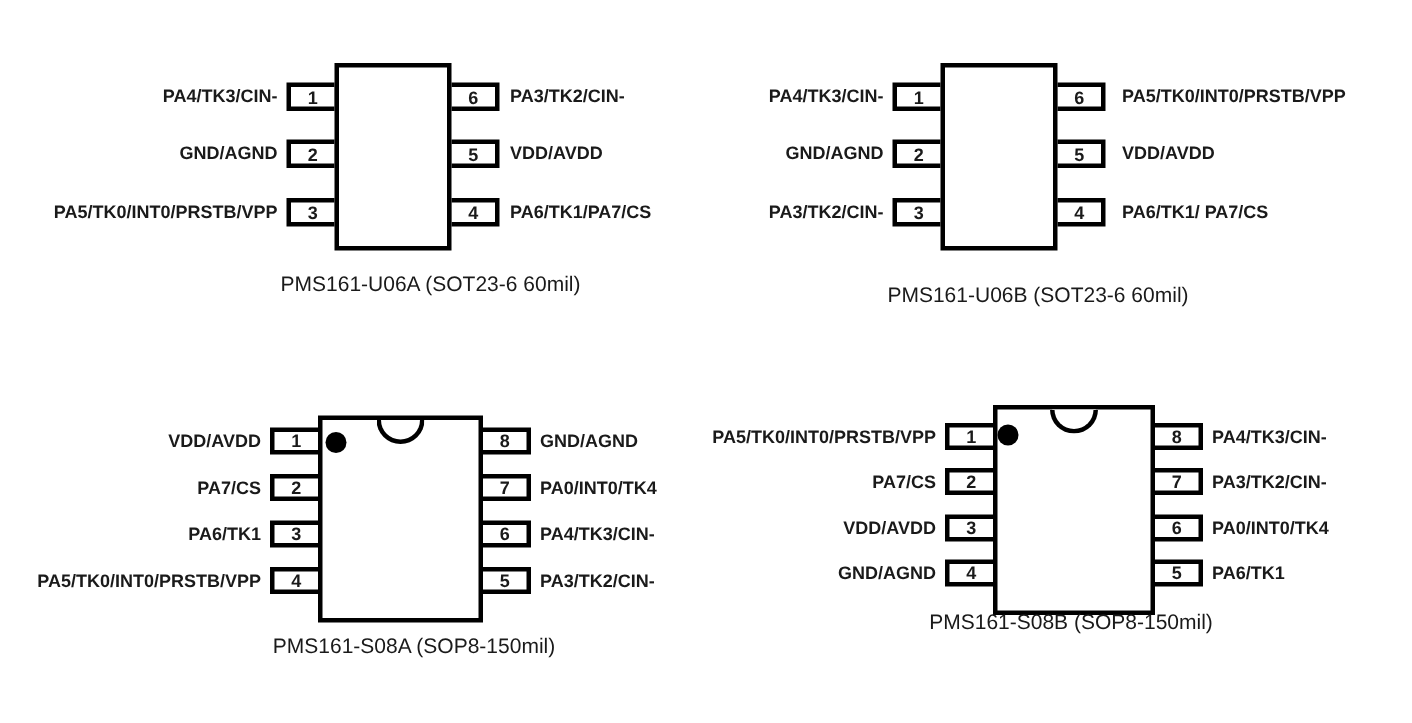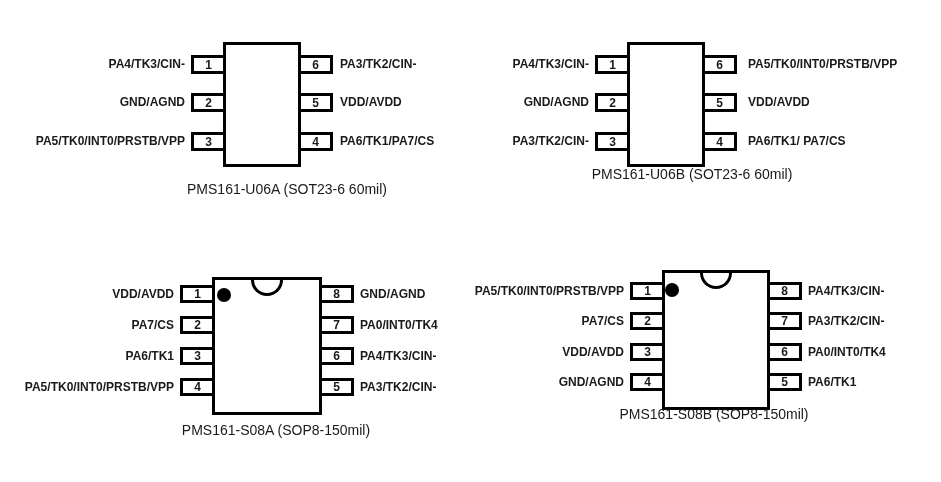--- a/index.html
+++ b/index.html
@@ -104,21 +104,21 @@
 
     <div class="body-rect" style="left:627px;top:42px;width:78px;height:125px"></div>
 
     <div class="lbl lbl-l" style="right:352px;top:55px;line-height:19px">PA4/TK3/CIN-</div>
     <div class="lbl lbl-l" style="right:352px;top:93px;line-height:19px">GND/AGND</div>
     <div class="lbl lbl-l" style="right:352px;top:132px;line-height:19px">PA3/TK2/CIN-</div>
     <div class="lbl lbl-r" style="left:748px;top:55px;line-height:19px">PA5/TK0/INT0/PRSTB/VPP</div>
     <div class="lbl lbl-r" style="left:748px;top:93px;line-height:19px">VDD/AVDD</div>
     <div class="lbl lbl-r" style="left:748px;top:132px;line-height:19px">PA6/TK1/ PA7/CS</div>
 
-    <div class="caption" style="left:692px;top:166px">PMS161-U06B (SOT23-6 60mil)</div>
+    <div class="caption" style="left:692px;top:188px">PMS161-U06B (SOT23-6 60mil)</div>
   </section>
 
   <section>
     <div class="pin" style="left:180px;top:285px;width:35px;height:18px">
         <span class="pin-num">1</span>
       </div>
     <div class="pin" style="left:180px;top:316px;width:35px;height:18px">
         <span class="pin-num">2</span>
       </div>
     <div class="pin" style="left:180px;top:347px;width:35px;height:18px">

